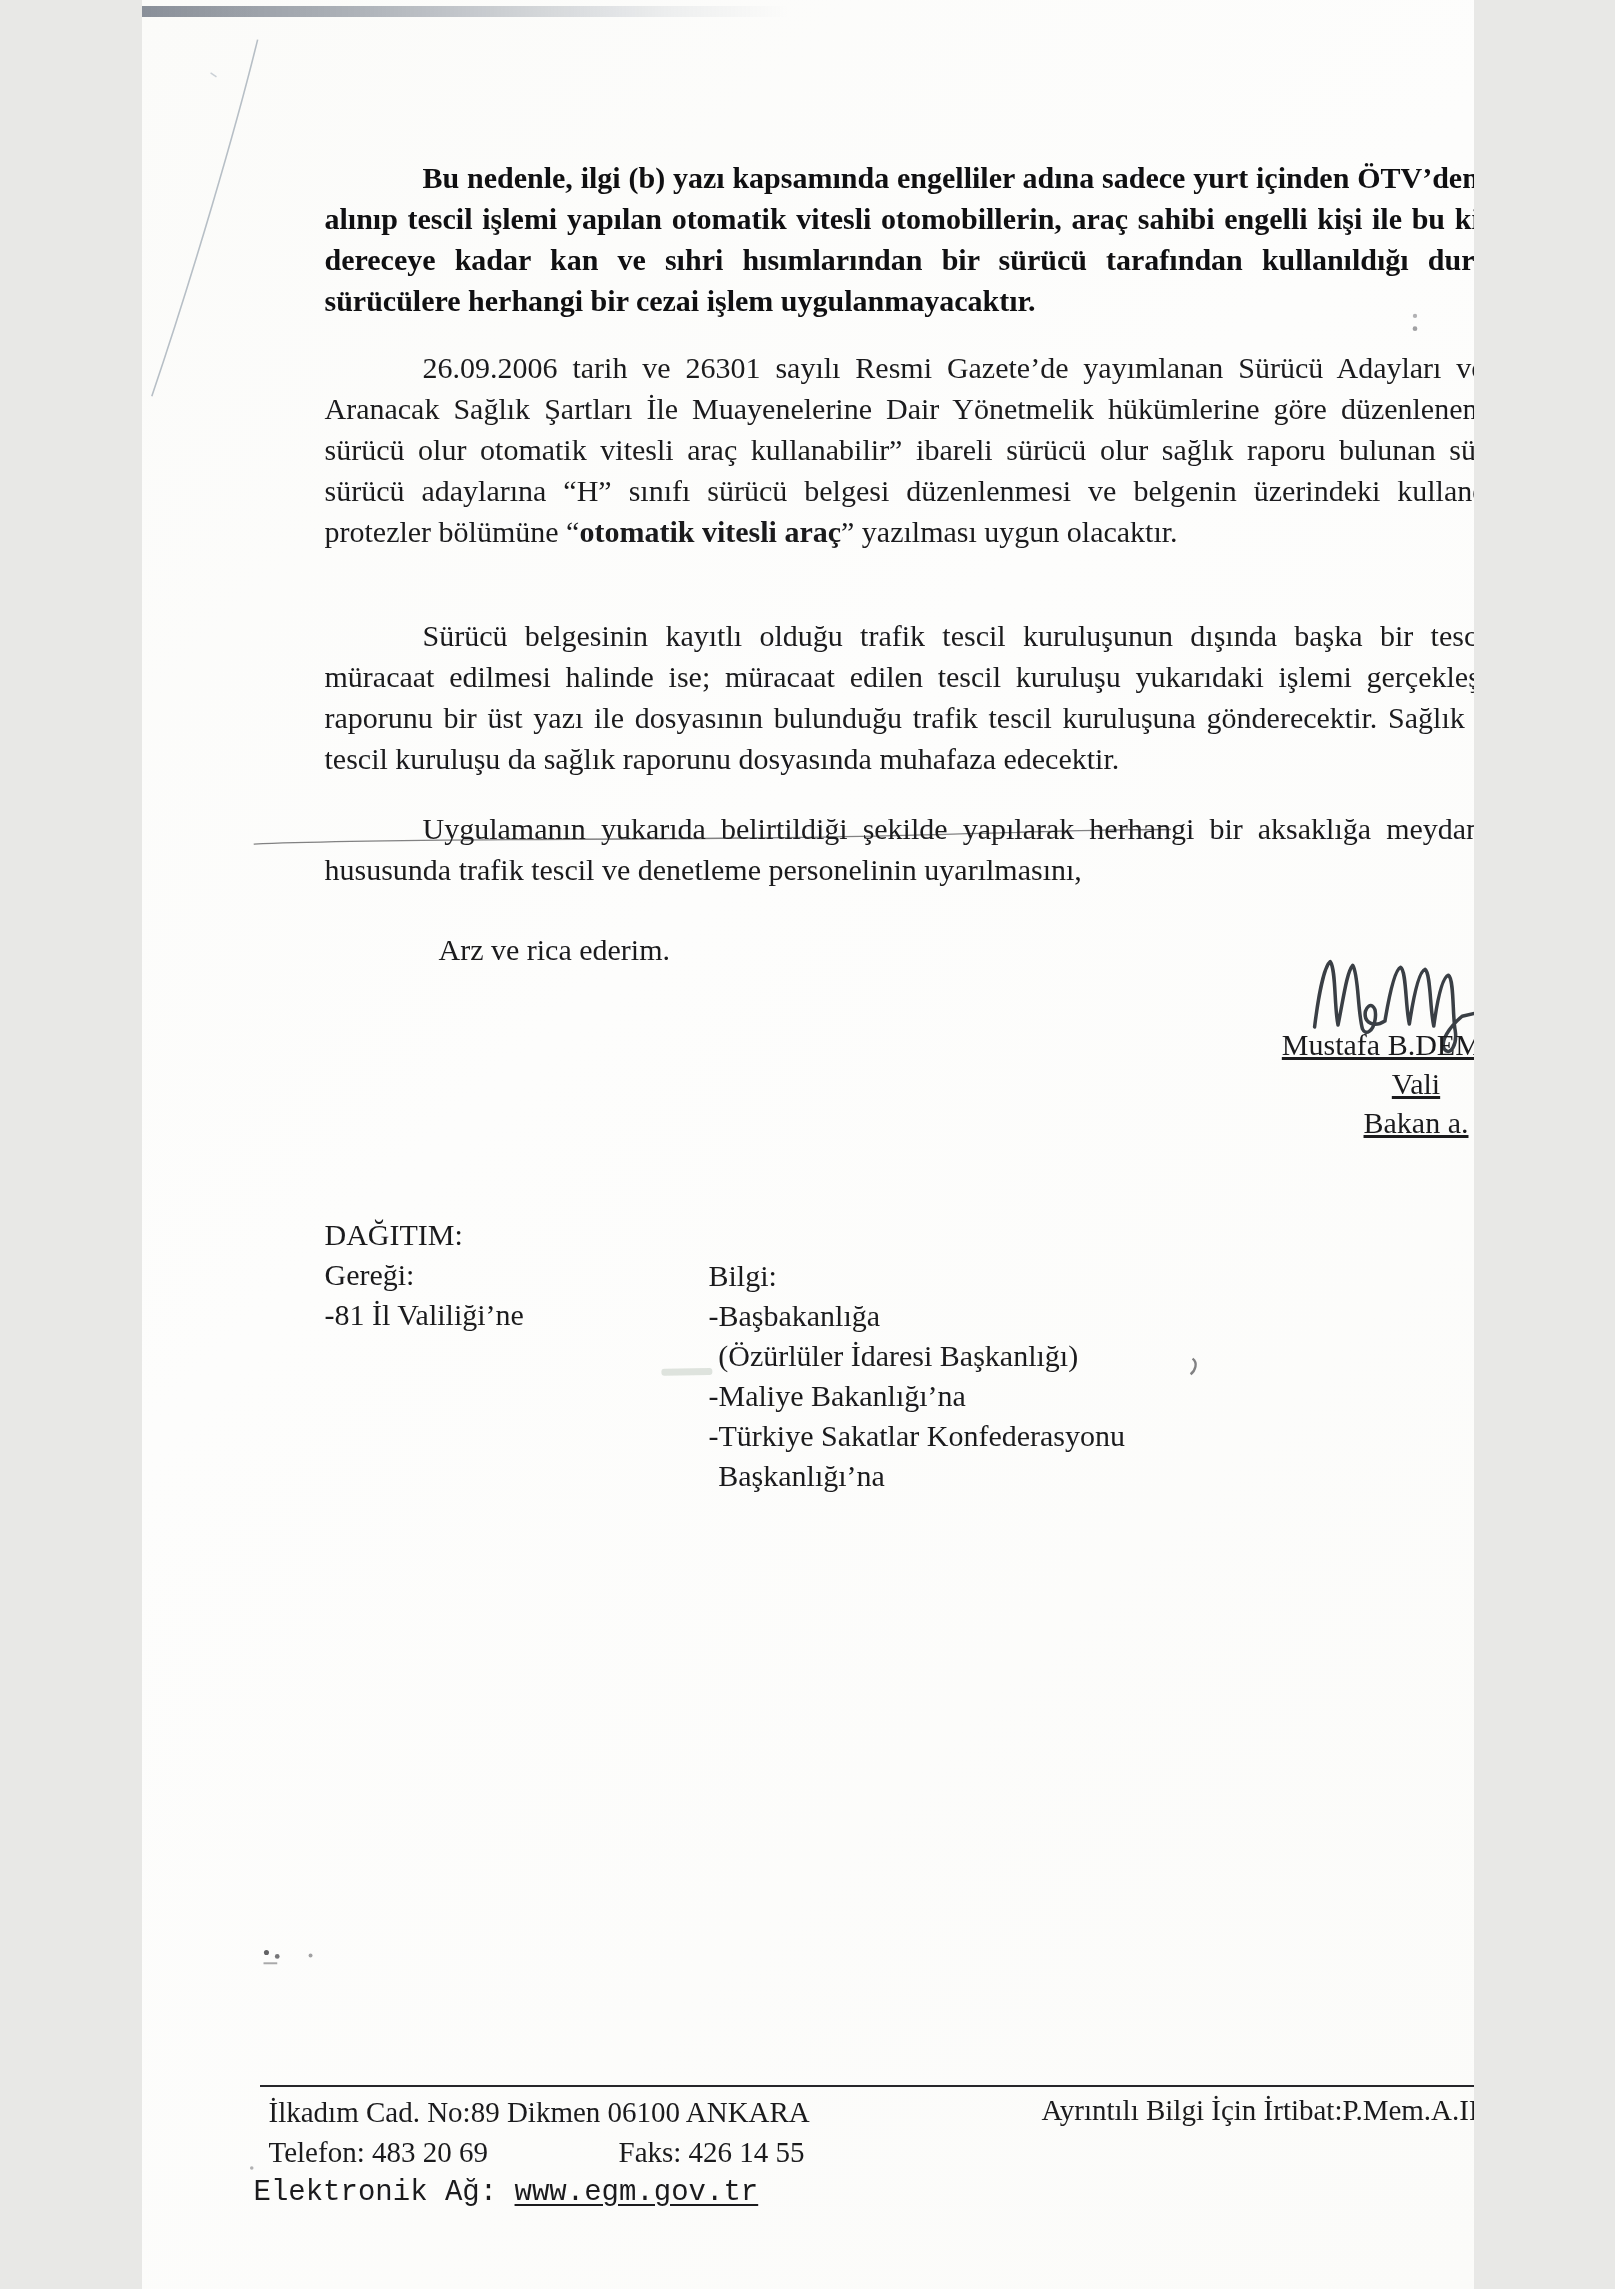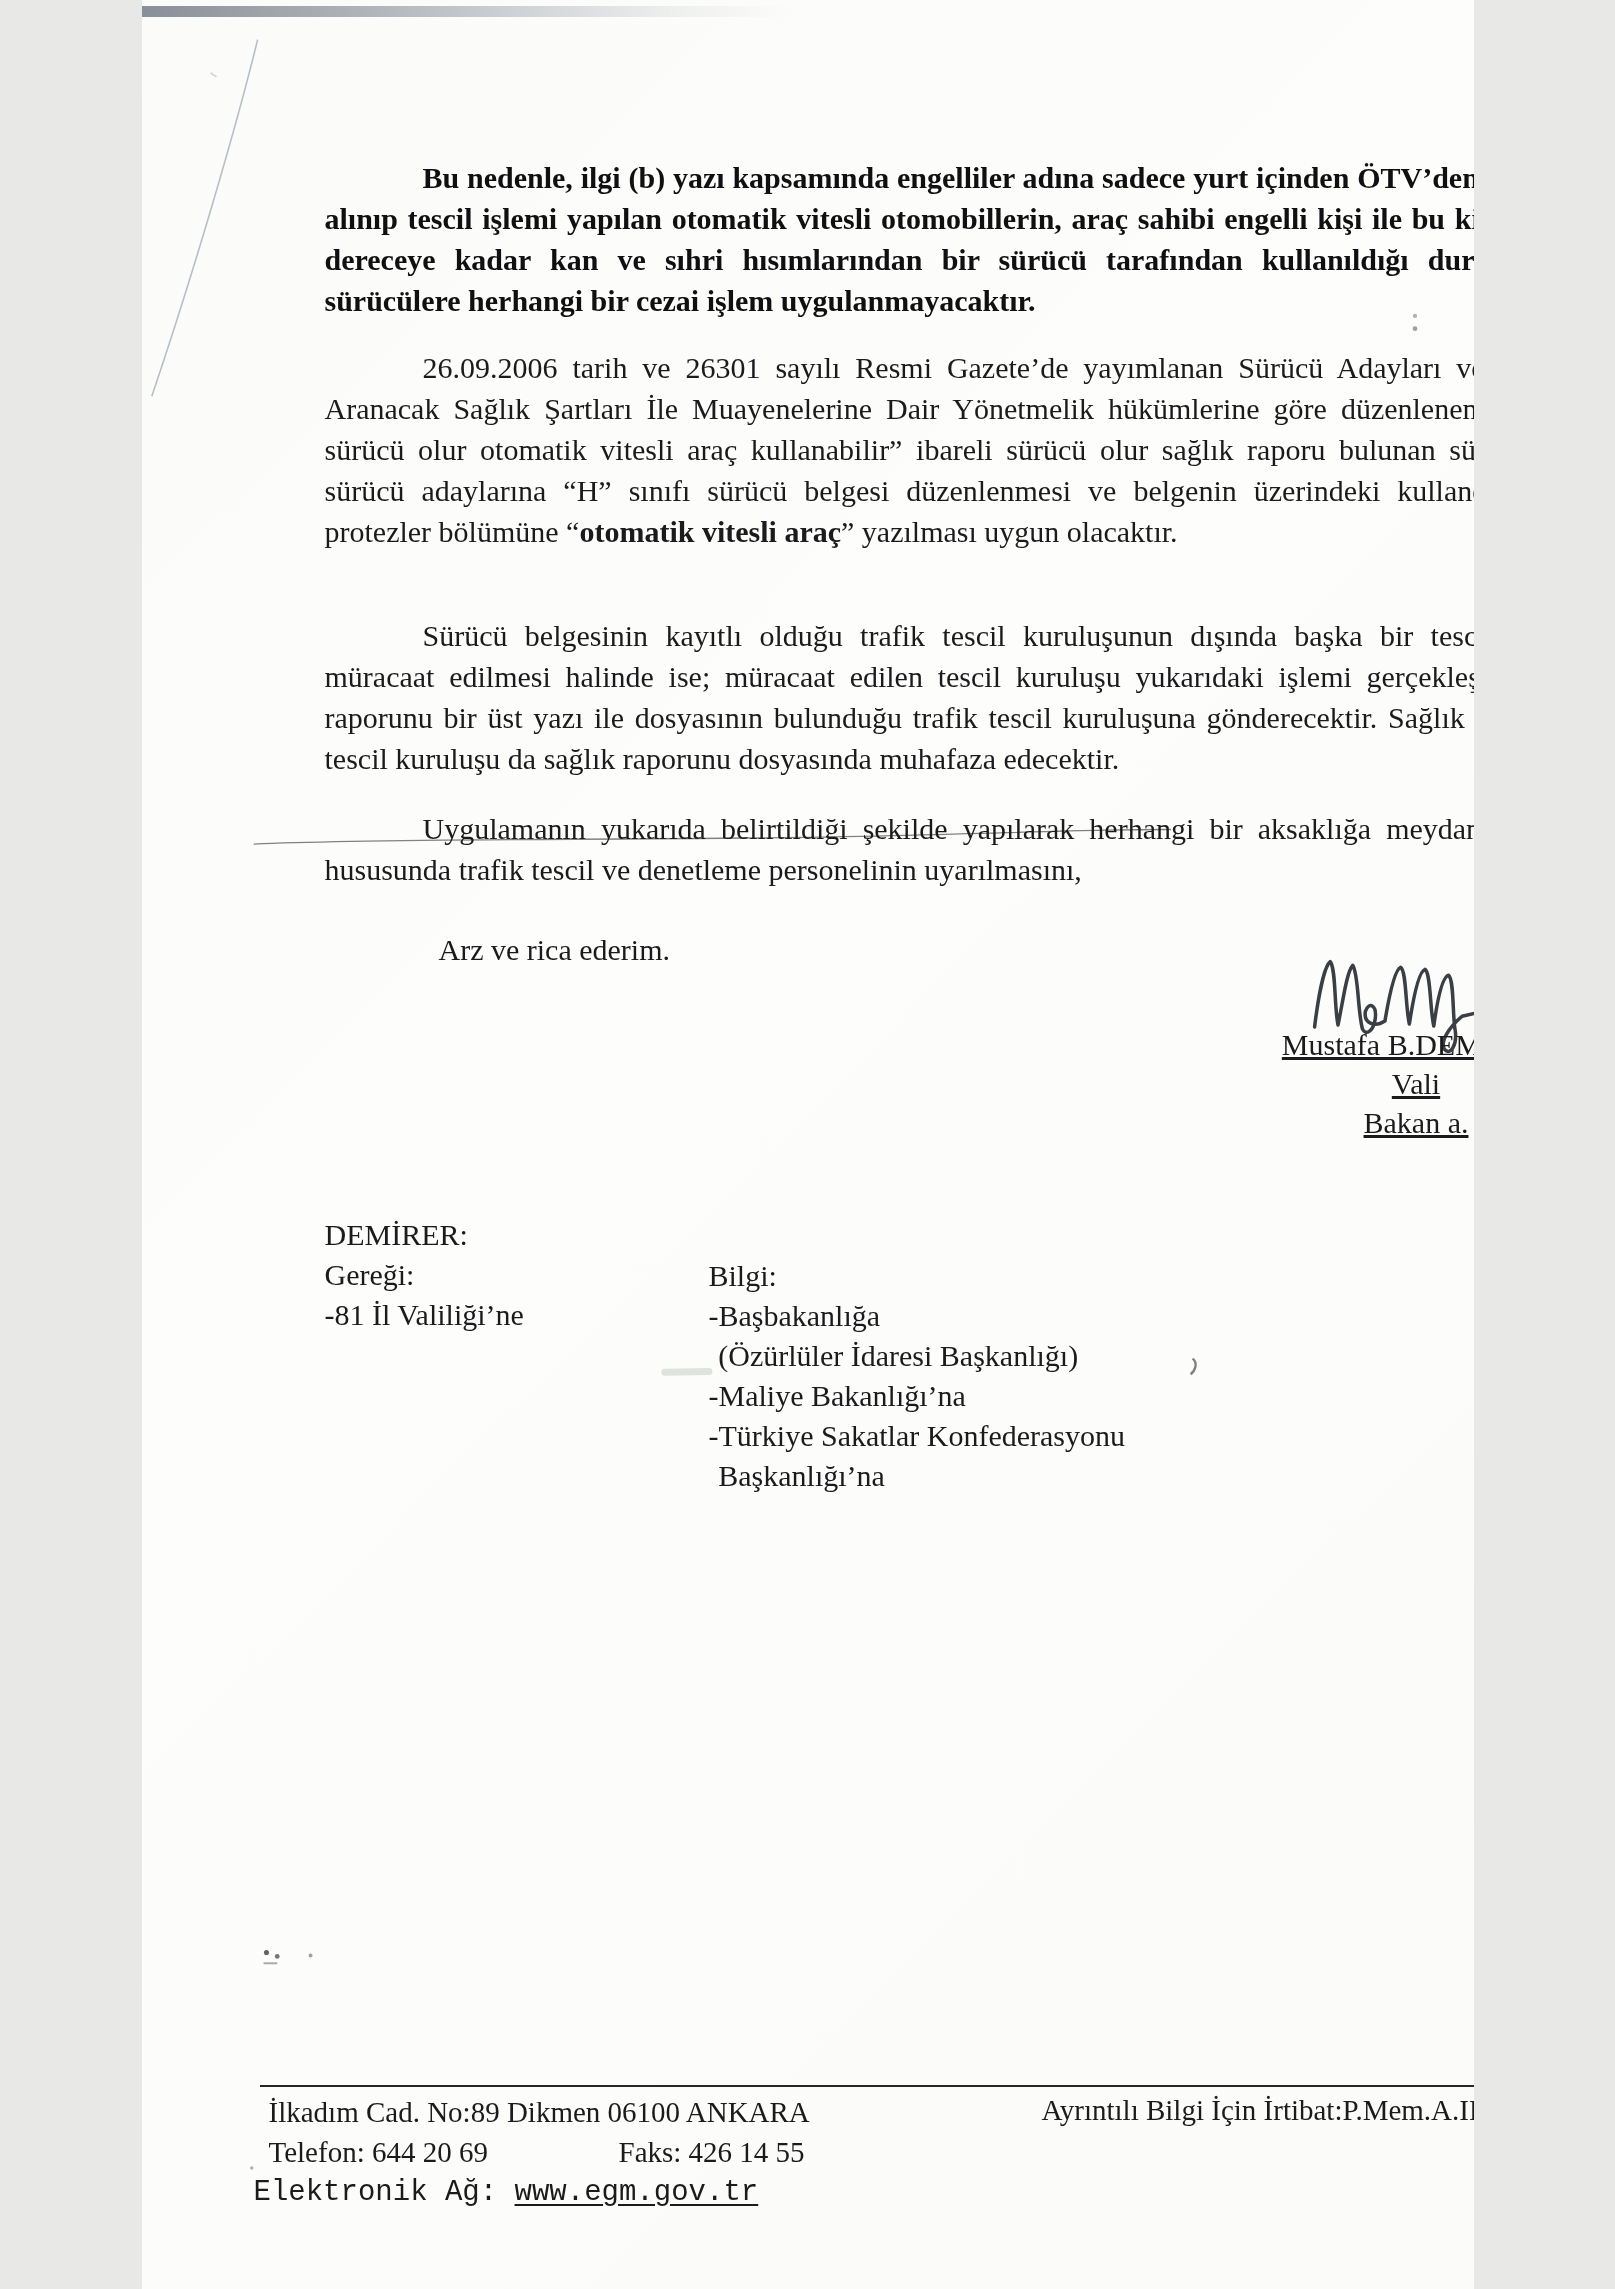--- a/index.html
+++ b/index.html
@@ -107,34 +107,34 @@
              C 182,106 175,118 169,111 C 164,103 174,88 187,77
              L 200,74 C 240,72 280,72 298,72" fill="none" stroke="#3a3f45" stroke-width="3.6" stroke-linecap="round" stroke-linejoin="round"></path>
   </svg>
   <div class="sig-block">
     <div>Mustafa B.DEMİRER</div>
     <div>Vali</div>
     <div>Bakan a.</div>
   </div>
 
   <div class="dist-left">
-    <div>DEMİRER:</div>
+    <div>DAĞITIM:</div>
     <div>Gereği:</div>
     <div>-81 İl Valiliği’ne</div>
   </div>
   <div class="dist-right">
     <div>Bilgi:</div>
     <div>-Başbakanlığa</div>
     <div class="indent">(Özürlüler İdaresi Başkanlığı)</div>
     <div>-Maliye Bakanlığı’na</div>
     <div>-Türkiye Sakatlar Konfederasyonu</div>
     <div class="indent">Başkanlığı’na</div>
   </div>
 
   <div class="footer-rule"></div>
   <div class="footer f-addr">İlkadım Cad. No:89 Dikmen 06100 ANKARA</div>
   <div class="footer f-contact">Ayrıntılı Bilgi İçin İrtibat:P.Mem.A.IRMAK</div>
-  <div class="footer f-phone">Telefon: 644 20 69</div>
+  <div class="footer f-phone">Telefon: 483 20 69</div>
   <div class="footer f-fax">Faks: 426 14 55</div>
   <div class="footer f-web"><span>Elektronik Ağ: </span><span class="url">www.egm.gov.tr</span></div>
 
 </div>
 
 
 </body></html>

